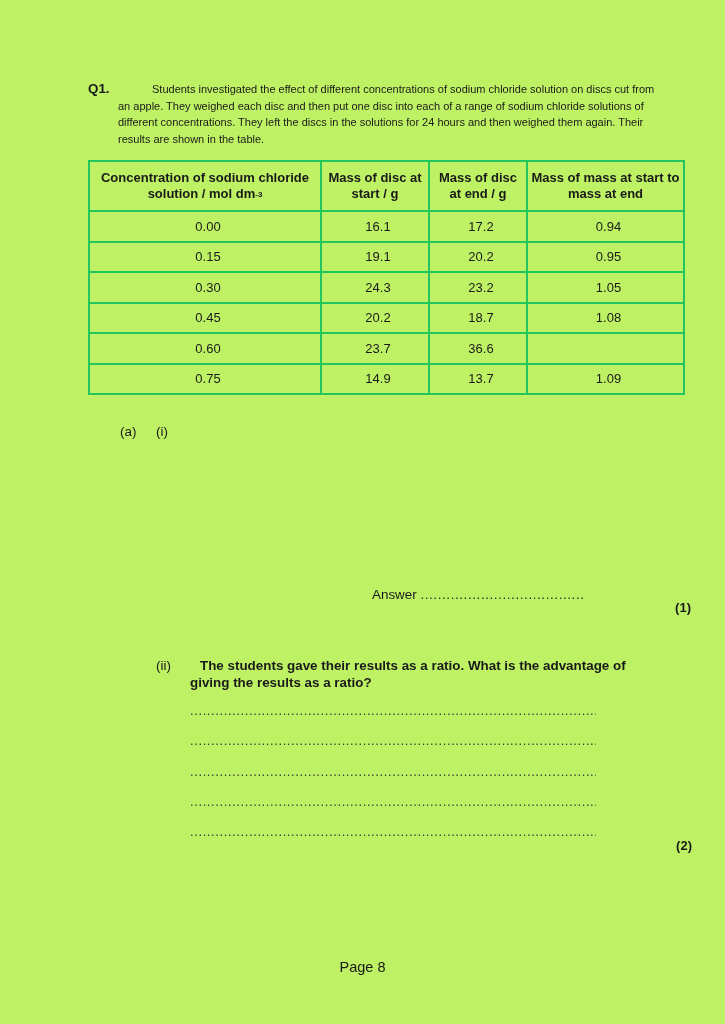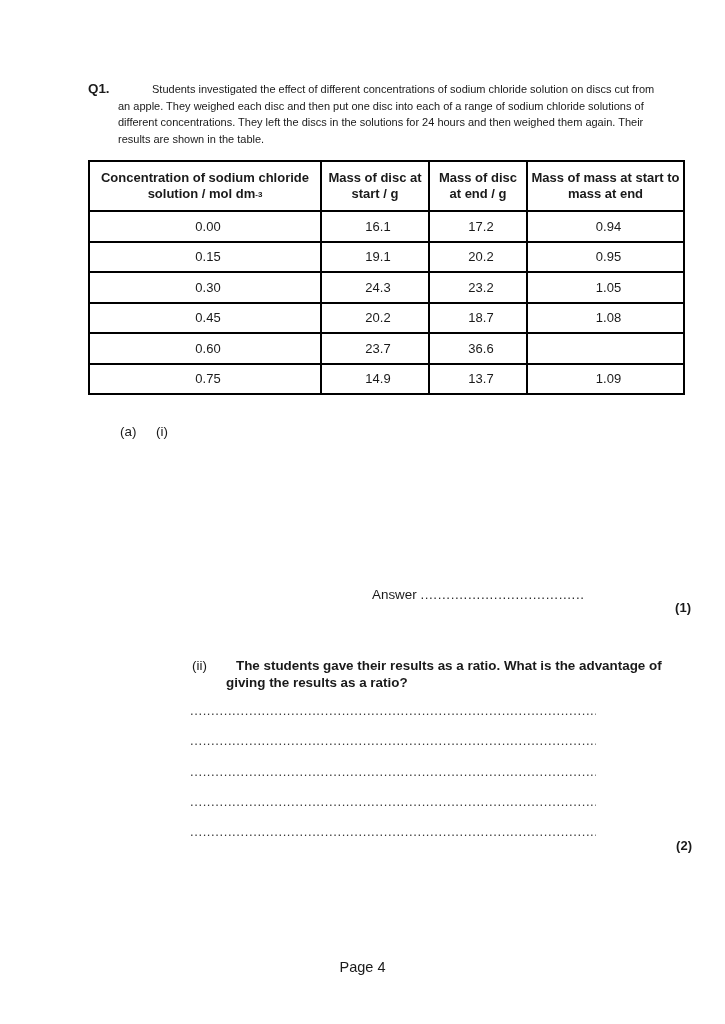--- a/index.html
+++ b/index.html
@@ -1,21 +1,21 @@
 <!DOCTYPE html>
 <html><head>
 <meta charset="utf-8">
 <style>
   html, body { margin: 0; padding: 0; background: #888; }
   .page {
     position: relative;
     width: 725px;
     height: 1024px;
     margin: 0 auto;
-    background: #ffffff;
+    background: #bef264;
     font-family: "Liberation Sans", sans-serif;
     color: #1a1a1a;
     overflow: hidden;
   }
 
   
   .intro-wrap { position: absolute; left: 88px; top: 81px; width: 580px; }
   .qnum { position: absolute; left: 0; top: 0; font-weight: bold; font-size: 13.4px; }
   .intro-text {
     margin-left: 30px;
@@ -28,21 +28,21 @@
   
   .results-table {
     position: absolute;
     left: 88px;
     top: 160px;
     border-collapse: collapse;
     table-layout: fixed;
     width: 595px;
   }
   .results-table th, .results-table td {
-    border: 2px solid #000000;
+    border: 2px solid #22c55e;
     text-align: center;
     vertical-align: middle;
     padding: 0 2px;
     overflow: hidden;
   }
   .results-table th {
     font-size: 13px;
     font-weight: bold;
     line-height: 16px;
     height: 48px;
@@ -64,21 +64,21 @@
 
   
   .answer-line { position: absolute; left: 372px; top: 587px; font-size: 13.4px; white-space: nowrap; }
   .answer-dots { letter-spacing: 0.6px; color: #2c2c2c; }
 
   .marks { position: absolute; font-weight: bold; font-size: 13px; }
   .marks-1 { right: 34px; top: 600px; }
   .marks-2 { right: 33px; top: 838px; }
 
   
-  .q-aii { position: absolute; left: 156px; top: 658px; display: flex; font-size: 13.4px; line-height: 16.6px; margin-left: 36px; }
+  .q-aii { position: absolute; left: 156px; top: 658px; display: flex; font-size: 13.4px; line-height: 16.6px; }
   .q-text-aii { width: 472px; text-indent: 10px; font-weight: bold; }
 
   
   .write-lines { position: absolute; left: 190px; top: 702px; }
   .write-line {
     width: 406px;
     height: 30.3px;
     overflow: hidden;
     white-space: nowrap;
     font-size: 13px;
@@ -173,15 +173,15 @@
 
   <div class="write-lines">
     <div class="write-line">........................................................................................................................................</div>
     <div class="write-line">........................................................................................................................................</div>
     <div class="write-line">........................................................................................................................................</div>
     <div class="write-line">........................................................................................................................................</div>
     <div class="write-line">........................................................................................................................................</div>
   </div>
   <div class="marks marks-2">(2)</div>
 
-  <div class="footer">Page 4</div>
+  <div class="footer">Page 8</div>
 
 </div>
 
 </body></html>

